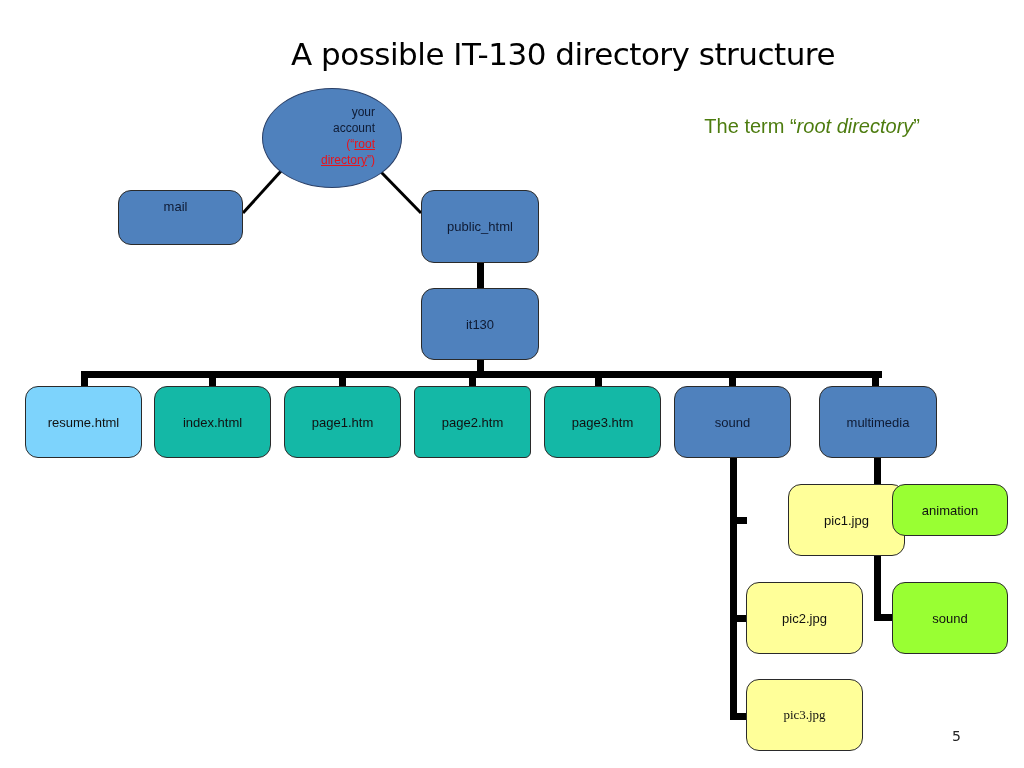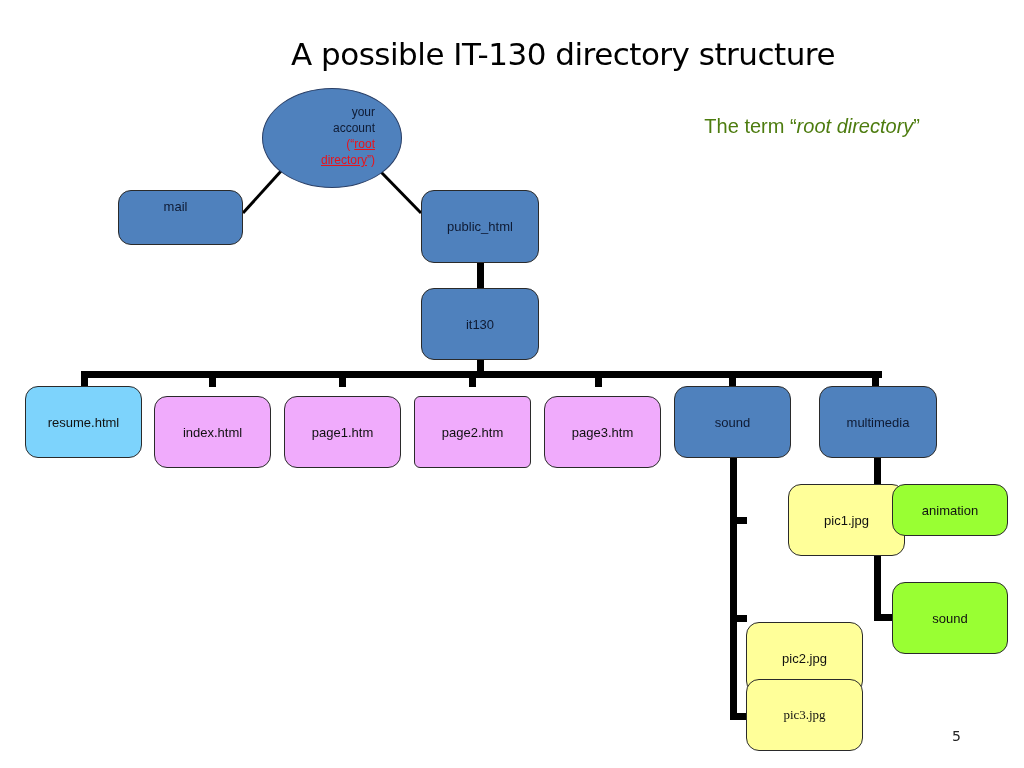--- a/index.html
+++ b/index.html
@@ -3,21 +3,21 @@
 <meta charset="utf-8">
 <style>
   html, body { margin:0; padding:0; background:#ffffff; }
   body { width:1024px; height:768px; position:relative; overflow:hidden; font-family:"Liberation Sans", sans-serif; }
   .title { position:absolute; left:0; width:1126px; top:36px; text-align:center; font-family:"DejaVu Sans", sans-serif; font-size:31px; color:#000; letter-spacing:-0.5px; }
   .note { position:absolute; right:104px; top:113px; text-align:right; color:#4d7c0f; font-size:20px; line-height:26px;margin-left:32px; }
   .note i { font-style:italic; }
   .box { position:absolute; box-sizing:border-box; border:1px solid #2a2a2a; border-radius:13px; display:flex; align-items:center; justify-content:center; font-size:13px; color:#111; text-align:right; }
   .blue { background:#4f81bd; color:#0e1a33; }
   .pink { background:#7dd3fc; }
-  .cyan { background:#f0abfc;margin-top:10px; }
+  .cyan { background:#14b8a6; }
   .yellow { background:#ffff99; }
   .green { background:#99ff33; }
   .oval { position:absolute; left:262px; top:88px; width:140px; height:100px; border-radius:50%; background:#4f81bd; border:1px solid #2a3f66; box-sizing:border-box; }
   .oval-text { position:absolute; left:262px; top:104px; width:113px; text-align:right; font-size:12px; line-height:16px; color:#0e1a33; }
   .oval-text .red { color:#e8141c; }
   .oval-text u { color:#e8141c; }
   .line { position:absolute; background:#000; }
   svg.conn { position:absolute; left:0; top:0; }
   .pagenum { position:absolute; left:952px; top:728px; font-family:"DejaVu Sans", sans-serif; font-size:14px; color:#222; }
 </style>
@@ -91,21 +91,21 @@
 <div class="box blue" style="left:674px;top:386px;width:117px;height:72px;">
     <span>sound</span>
   </div>
 <div class="box blue" style="left:819px;top:386px;width:118px;height:72px;">
     <span>multimedia</span>
   </div>
 
 <div class="box yellow" style="left:746px;top:484px;width:117px;height:72px;margin-left:42px;">
     <span>pic1.jpg</span>
   </div>
-<div class="box yellow" style="left:746px;top:582px;width:117px;height:72px;margin-top:40px;">
+<div class="box yellow" style="left:746px;top:582px;width:117px;height:72px;">
     <span>pic2.jpg</span>
   </div>
 <div class="box yellow" style="left:746px;top:679px;width:117px;height:72px;font-family:Liberation Serif, serif;">
     <span>pic3.jpg</span>
   </div>
 
 <div class="box green" style="left:892px;top:484px;width:116px;height:52px;">
     <span>animation</span>
   </div>
 <div class="box green" style="left:892px;top:582px;width:116px;height:72px;">

